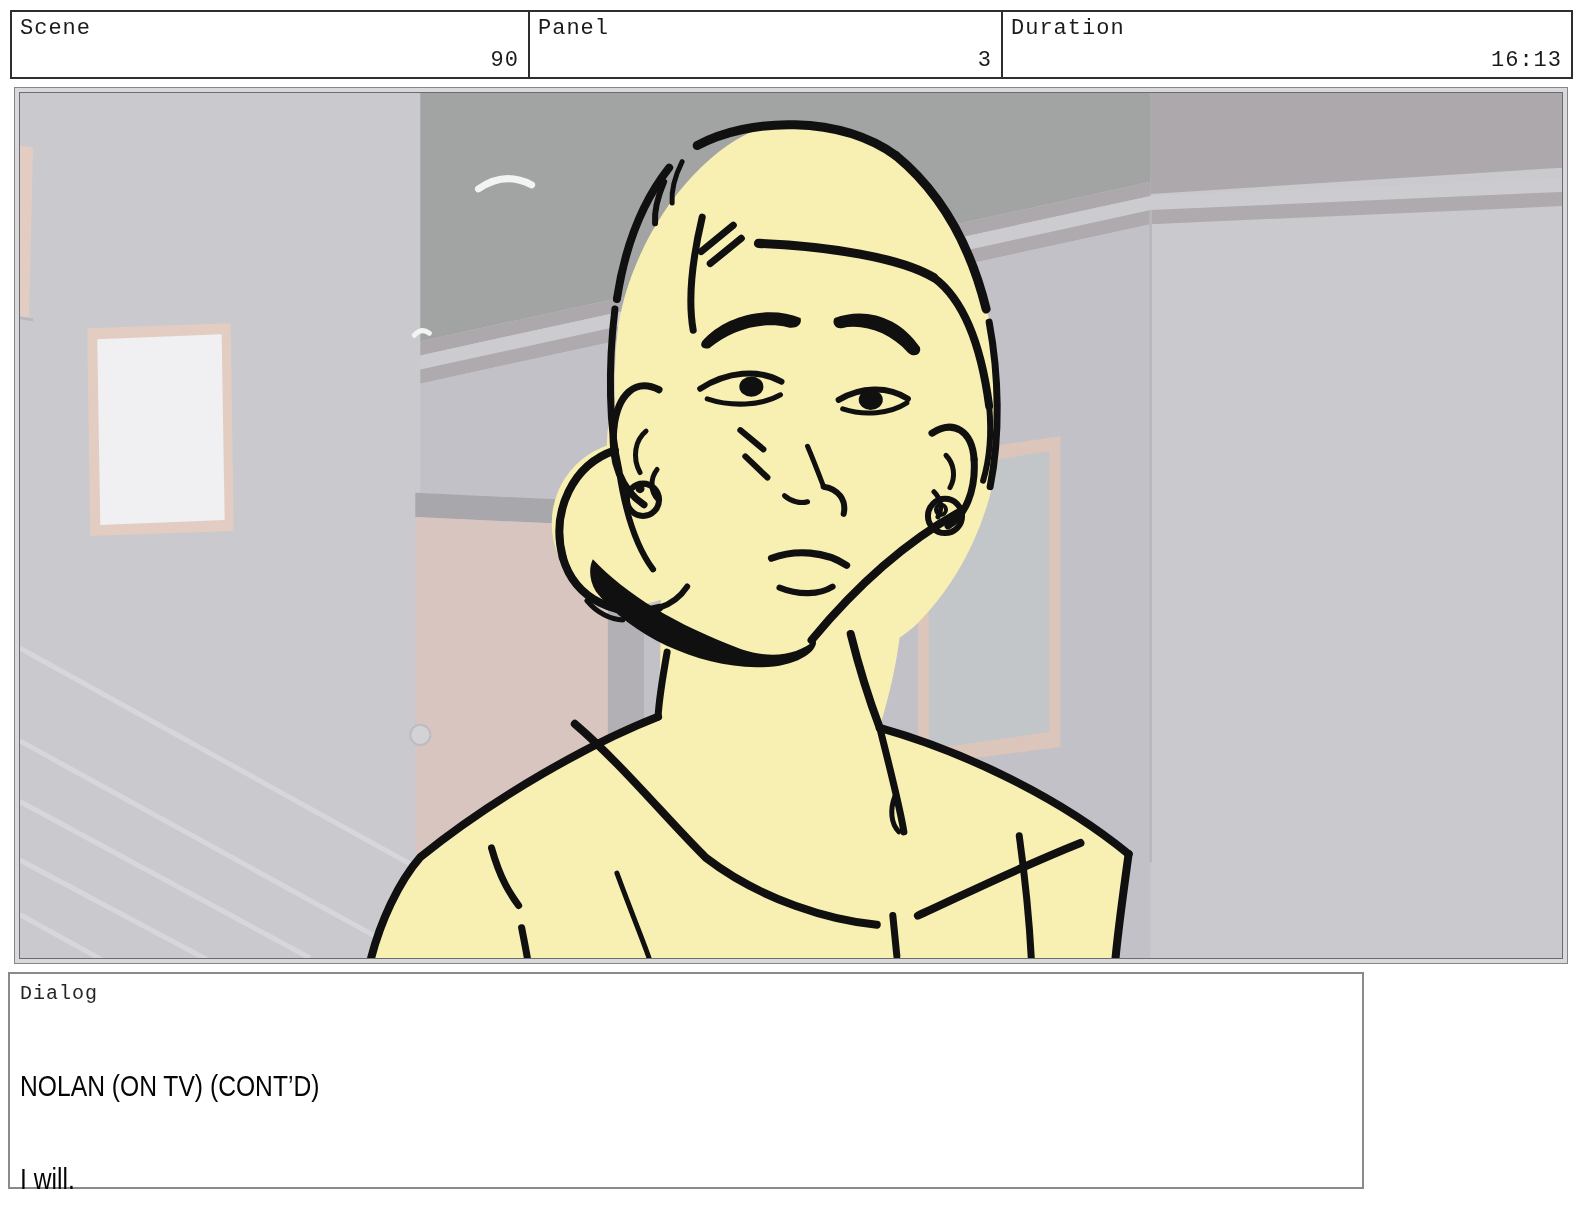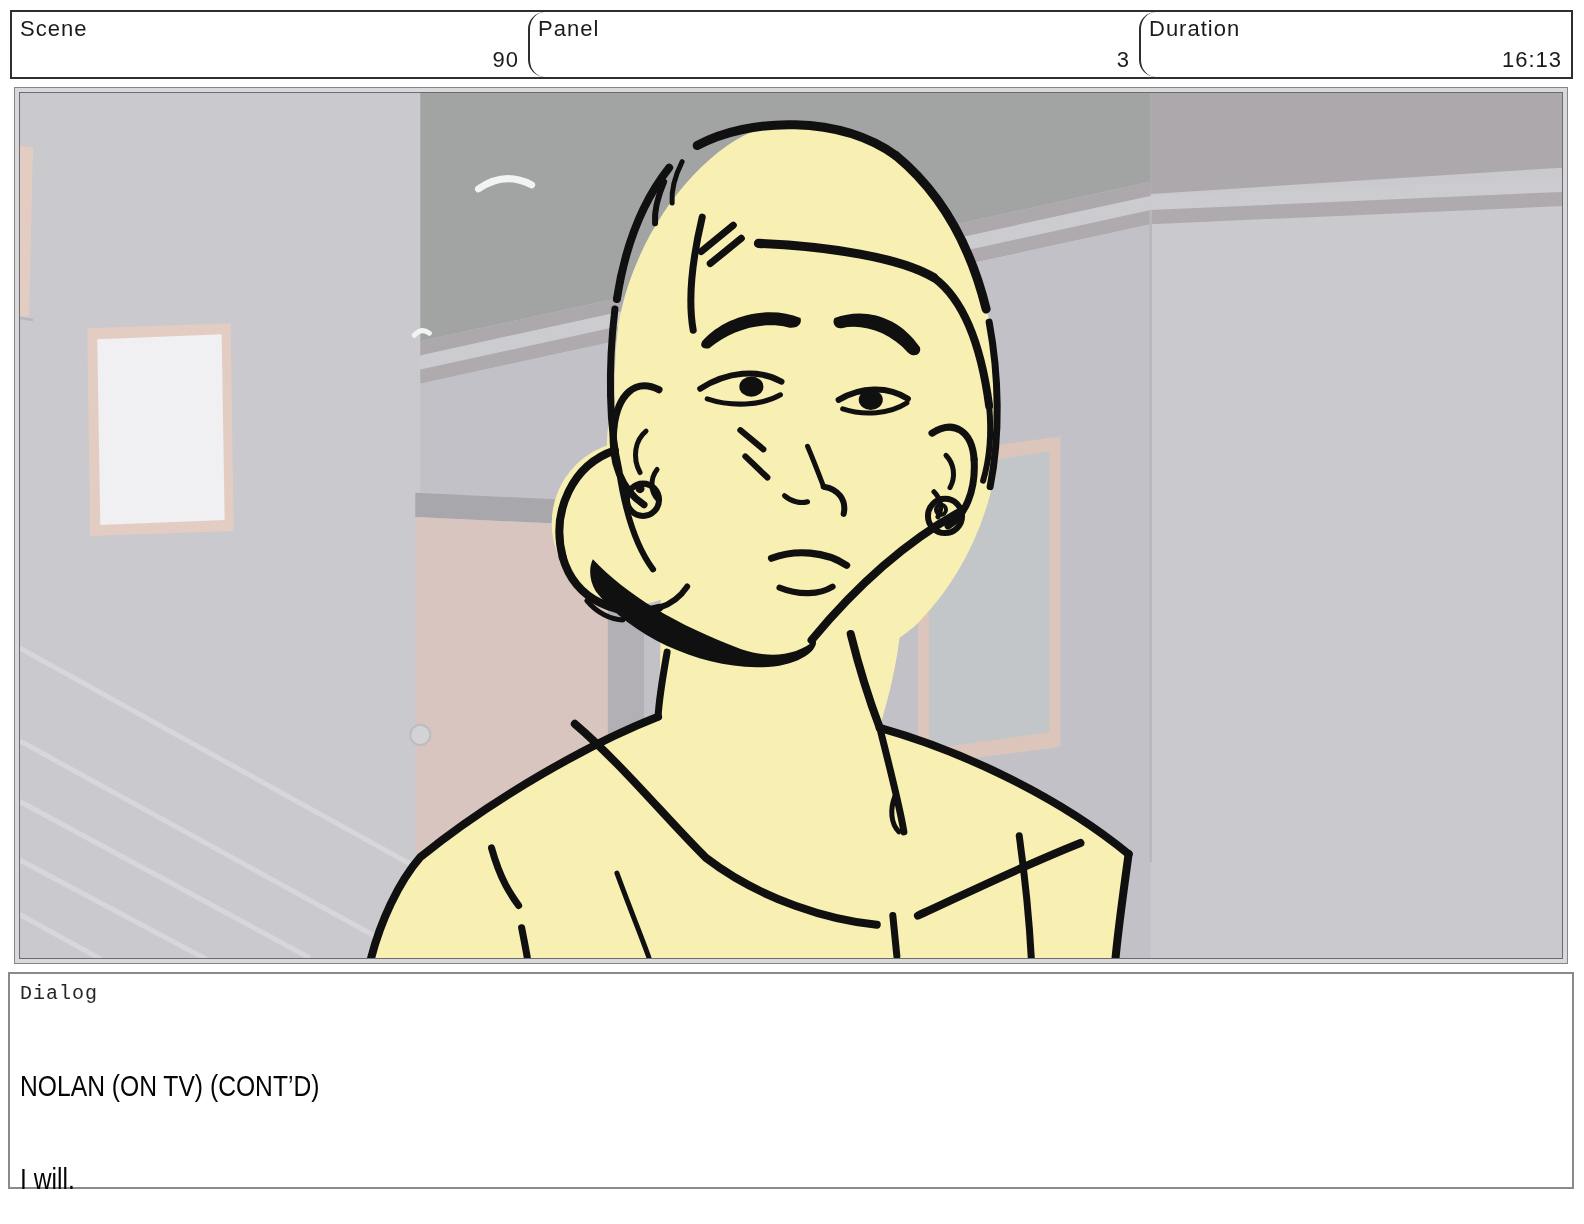--- a/index.html
+++ b/index.html
@@ -2,23 +2,23 @@
 <html style="--page_bg: #FFFFFF; --header_line: #2E2E2E; --text_dark: #1B1B1B; --panel_edge: #86868A; --panel_frame: #D9D9DC; --panel_inner_line: #6B6B70; --dialog_line: #8A8A8A; --wall: #C9C9CE; --wall_shade: #C2C1C7; --ceiling: #A1A4A2; --band: #ADA8AC; --molding_light: #CBCBD0; --molding_dark: #AFAAAE; --corner_line: #B9B7BD; --door: #D8C5C0; --door_header: #A8A8AC; --door_jamb: #B2B0B4; --knob: #D3D3D6; --knob_line: #BDBDC1; --frame_tan: #E3CDC2; --frame_white: #F0EFF2; --frame_tan2: #DCC5BA; --frame_gray: #C2C6C8; --stair_rail: #D7D7DB; --skin: #F8EFB2; --ink: #101010; --light_arc: #F2F3F3;"><head>
 <meta charset="utf-8">
 <style>
   html,body{margin:0;padding:0;background:#fff;}
   body{width:1584px;height:1224px;position:relative;font-family:"Liberation Sans",sans-serif;overflow:hidden;}
 
   
   .header{position:absolute;left:10px;top:10px;width:1563px;height:69px;display:flex;
           border:2px solid var(--header_line);box-sizing:border-box;background:var(--page_bg);}
   .hcell{position:relative;height:100%;box-sizing:border-box;
-         font-family:Liberation Sans, sans-serif;font-size:22px;color:var(--text_dark);border-radius:17px;}
+         font-family:Liberation Mono, monospace;font-size:22px;color:var(--text_dark);}
   .hcell + .hcell{border-left:2px solid var(--header_line);}
-  .hcell.c1{width:516px;}  .hcell.c2{width:611px;}  .hcell.c3{flex:1;}
+  .hcell.c1{width:516px;}  .hcell.c2{width:473px;}  .hcell.c3{flex:1;}
   .hlabel{position:absolute;top:4px;left:8px;letter-spacing:1px;}
   .hvalue{position:absolute;bottom:4px;right:9px;letter-spacing:1px;margin-left:8px;}
 
   
   .board{position:absolute;left:14px;top:87px;width:1554px;height:877px;box-sizing:border-box;
          border:1px solid var(--panel_edge);background:var(--panel_frame);padding:4px;}
   .board-inner{width:100%;height:100%;box-sizing:border-box;border:1px solid var(--panel_inner_line);overflow:hidden;}
   .board-inner svg{display:block;width:100%;height:100%;}
 
   
@@ -28,21 +28,21 @@
   .f-tan{fill:var(--frame_tan);} .f-white{fill:var(--frame_white);}
   .f-tan2{fill:var(--frame_tan2);} .f-gray{fill:var(--frame_gray);}
   .f-skin{fill:var(--skin);}
   .s-rail{stroke:var(--stair_rail);stroke-width:5;fill:none;}
   .s-corner{stroke:var(--corner_line);stroke-width:2.5;fill:none;}
   .s-light{stroke:var(--light_arc);fill:none;stroke-linecap:round;}
   .ink{stroke:var(--ink);fill:none;stroke-linecap:round;stroke-linejoin:round;}
   .inkf{fill:var(--ink);stroke:none;}
 
   
-  .dialog{position:absolute;left:8px;top:972px;width:1566px;height:217px;box-sizing:border-box;
+  .dialog{position:absolute;left:8px;top:972px;width:1356px;height:217px;box-sizing:border-box;
           border:2px solid var(--dialog_line);background:var(--page_bg);}
   .dlabel{font-family:"Liberation Mono","DejaVu Sans Mono",monospace;font-size:20px;color:#262626;
           letter-spacing:1px;margin:8px 0 4px 10px;}
   .dtext{font-size:29px;line-height:31px;color:#050505;margin-left:10px;
          transform:scaleX(0.85);transform-origin:0 0;white-space:pre;}
 </style>
 </head>
 <body>
 
 <div class="header">

